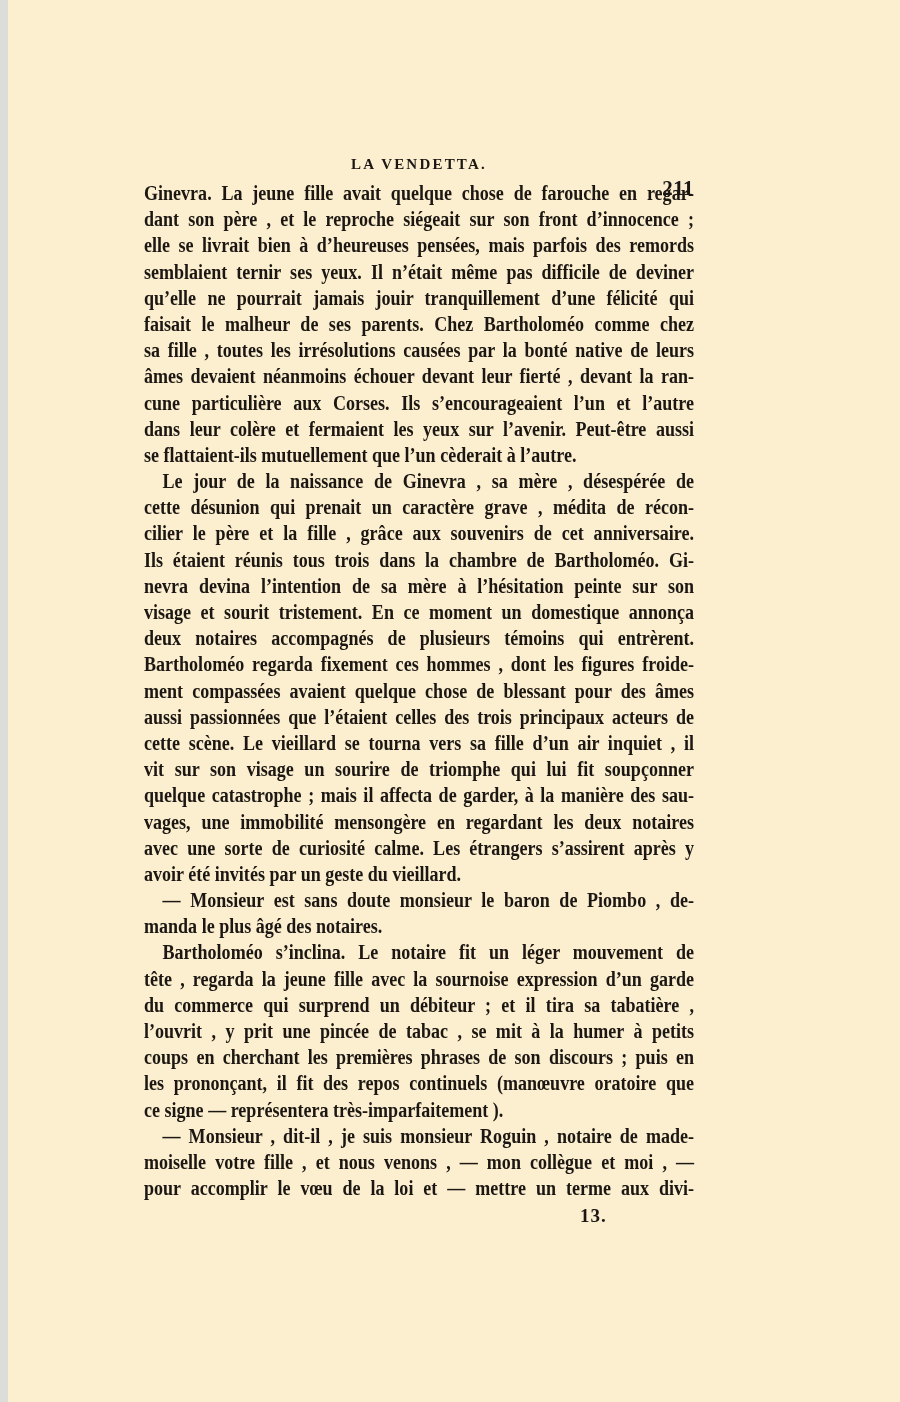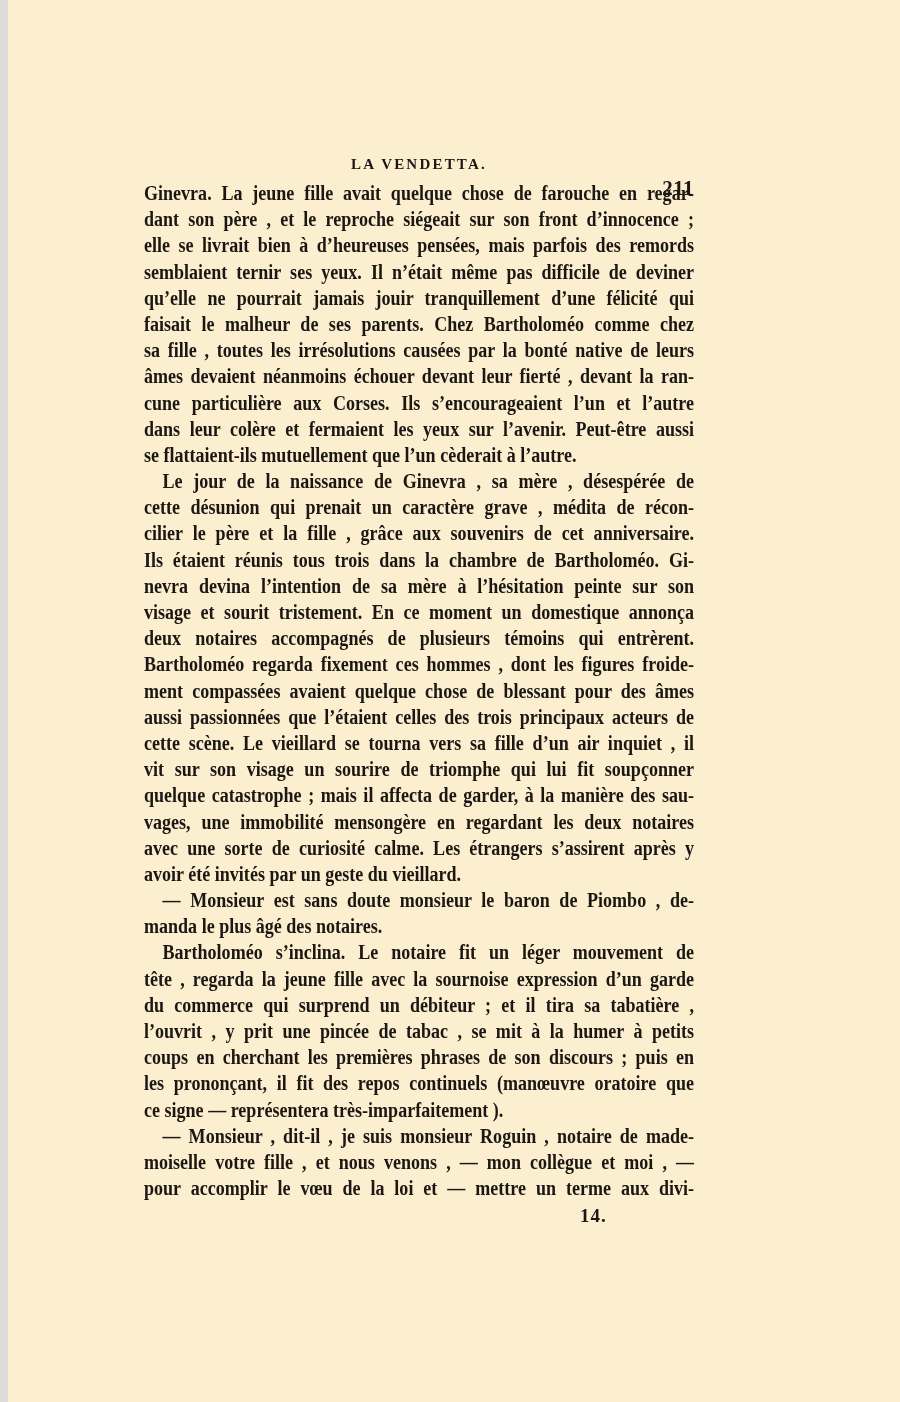--- a/index.html
+++ b/index.html
@@ -139,14 +139,14 @@
     <span class="line">l’ouvrit , y prit une pincée de tabac , se mit à la humer à petits</span>
     <span class="line">coups en cherchant les premières phrases de son discours ; puis en</span>
     <span class="line">les prononçant, il fit des repos continuels (manœuvre oratoire que</span>
     <span class="line last">ce signe — représentera très-imparfaitement ).</span>
 
     <span class="line indent">— Monsieur , dit-il , je suis monsieur Roguin , notaire de made-</span>
     <span class="line">moiselle votre fille , et nous venons , — mon collègue et moi , —</span>
     <span class="line">pour accomplir le vœu de la loi et — mettre un terme aux divi-</span>
   </div>
 
-  <div class="signature">14.</div>
+  <div class="signature">13.</div>
 </div>
 
 </body></html>

